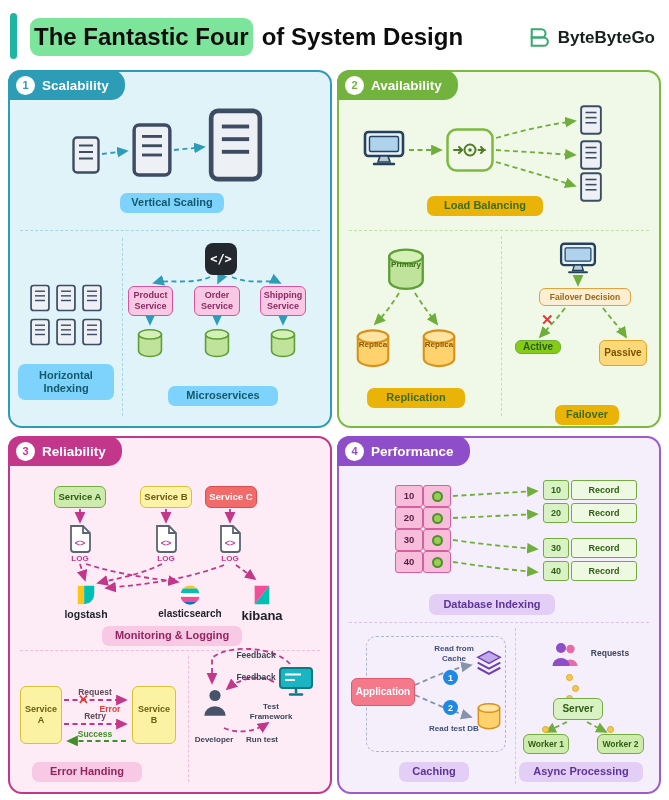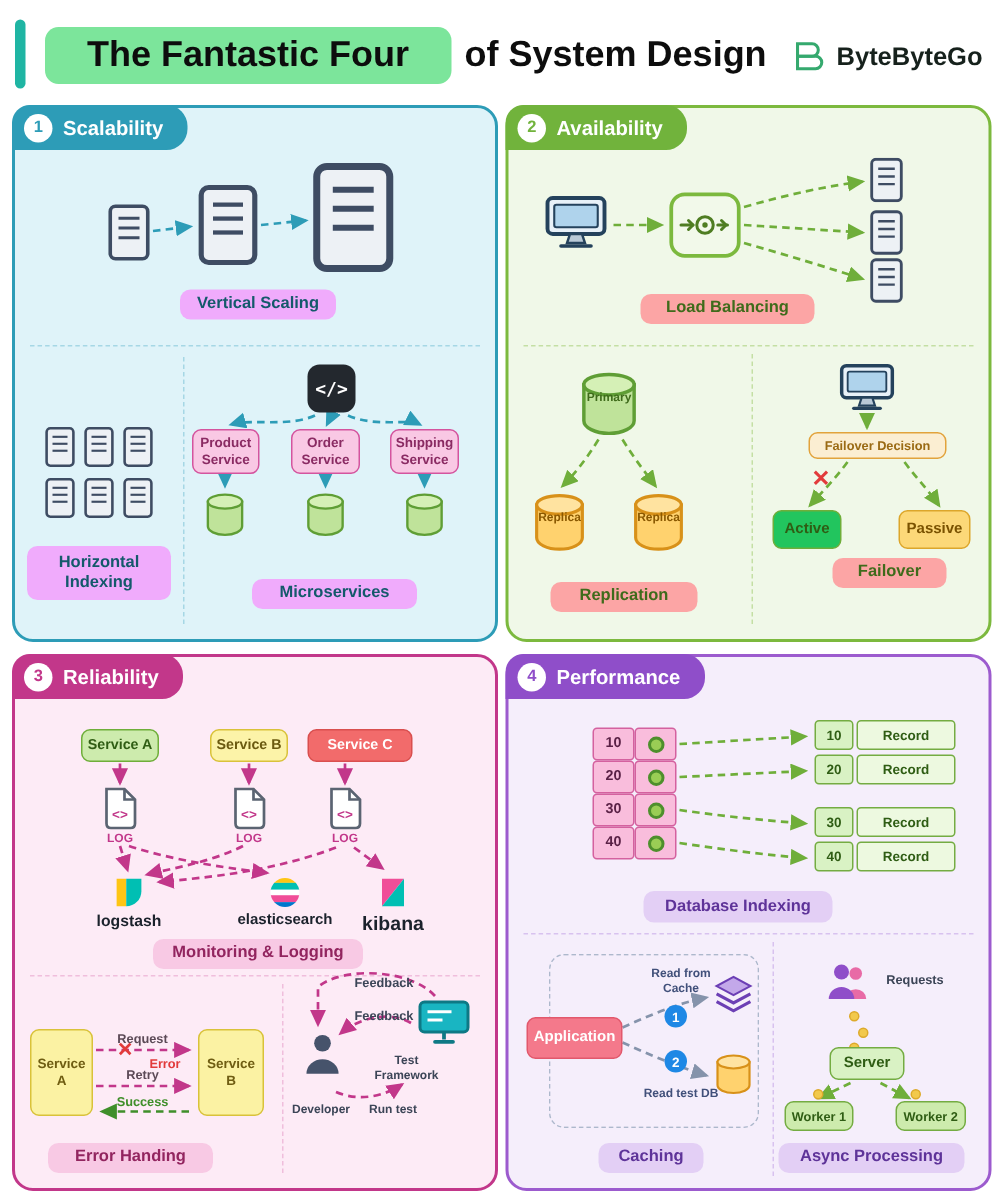--- a/index.html
+++ b/index.html
@@ -1,38 +1,38 @@
 <!DOCTYPE html>
 <html><head>
 <meta charset="utf-8">
 <style>
   *{box-sizing:border-box;margin:0;padding:0}
   body{background:#ffffff;font-family:"Liberation Sans",sans-serif}
   .page{position:relative;width:669px;height:800px;background:#fff;overflow:hidden}
   .accent{position:absolute;left:10px;top:13px;width:7px;height:46px;border-radius:4px;background:#1FB5A3}
   .title{position:absolute;left:30px;top:18px;font-size:24px;font-weight:bold;color:#0d0d0d;white-space:nowrap}
-  .hl{background:#7CE59B;padding:5px 28px;border-radius:9px;display:inline-block}
+  .hl{background:#7CE59B;padding:5px 4px;border-radius:9px;display:inline-block}
   .rest{margin-left:9px}
   .brand{position:absolute;right:14px;top:26px;display:flex;align-items:center;gap:6px;font-size:17px;font-weight:bold;color:#16211C}
   .quad{position:absolute;width:324px;height:358px;border:2px solid;border-radius:14px}
   .q1{left:8px;top:70px;background:#DFF3F9;border-color:#2D9CB7}
   .q2{left:337px;top:70px;background:#F0F8E8;border-color:#7CB93E}
   .q3{left:8px;top:436px;background:#FDEBF6;border-color:#C2378A}
   .q4{left:337px;top:436px;background:#F5EEFB;border-color:#9C5BCE}
   .badge{position:absolute;left:-2px;top:-2px;display:flex;align-items:center;gap:7px;height:30px;padding:0 16px 0 8px;border-radius:12px 14px 14px 0;color:#fff;font-weight:bold;font-size:13.5px;z-index:3}
   .q1 .badge{background:#2D9CB7}.q2 .badge{background:#71B33C}.q3 .badge{background:#C2378A}.q4 .badge{background:#8F4EC9}
   .badge .num{width:19px;height:19px;border-radius:50%;background:#fff;display:flex;align-items:center;justify-content:center;font-size:11px}
   .q1 .num{color:#2D9CB7}.q2 .num{color:#71B33C}.q3 .num{color:#C2378A}.q4 .num{color:#8F4EC9}
   .abs{position:absolute}
   .arrows{position:absolute;left:0;top:0;pointer-events:none;z-index:1}
   .arrows path{fill:none;stroke-width:1.8;stroke-dasharray:5 3.5}
   .dTeal{stroke:#2D9CB7}.dGreen{stroke:#6FAE3A}.dMag{stroke:#C2378A}.dGray{stroke:#8593AB}.dDGreen{stroke:#3F8F2A}
   .pill{position:absolute;display:flex;align-items:center;justify-content:center;text-align:center;border-radius:7px;font-size:11px;font-weight:bold;line-height:1.2;z-index:2}
-  .q1 .pill{background:#f0abfc;color:#14596B}
-  .q2 .pill{background:#fca5a5;color:#3F6B1B}
+  .q1 .pill{background:#7dd3fc;color:#14596B}
+  .q2 .pill{background:#eab308;color:#3F6B1B}
   .q3 .pill{background:#F8C9E4;color:#92255F}
   .q4 .pill{background:#E3CFF5;color:#5E3399}
   .box{position:absolute;display:flex;align-items:center;justify-content:center;text-align:center;border-radius:6px;font-weight:bold;border:1.5px solid;line-height:1.2;z-index:2}
   .txt{position:absolute;font-size:9px;font-weight:bold;color:#3C4557;text-align:center;line-height:1.25;z-index:2}
   .divh{position:absolute;border-top:1.5px dashed}
   .divv{position:absolute;border-left:1.5px dashed}
   .q1 .divh,.q1 .divv{border-color:#A6D7E5}
   .q2 .divh,.q2 .divv{border-color:#C4DFA4}
   .q3 .divh,.q3 .divv{border-color:#F0BEDC}
   .q4 .divh,.q4 .divv{border-color:#D8C2EF}
@@ -259,23 +259,23 @@
     <svg class="abs icon" style="left:80px;top:256px;--cf:#FFD26E;--ct:#FFE3A0;--cs:#D89119" width="40" height="40">
         <use href="#sym-cyl"></use>
       </svg>
     <span class="txt" style="left:80px;top:268px;width:40px;font-size:8px;color:#8A5800">Replica</span>
     <div class="pill" style="left:28px;top:316px;width:98px;height:20px">Replication</div>
     <svg class="abs icon" style="left:220px;top:170px" width="38" height="32">
         <use href="#sym-computer"></use>
       </svg>
     <div class="box" style="left:200px;top:216px;width:92px;height:18px;font-size:8.5px;background:#FBEED2;border-color:#E2A33C;color:#9A6A14">Failover Decision</div>
     <span class="cross" style="left:202px;top:240px">✕</span>
-    <div class="box" style="left:176px;top:268px;width:46px;height:26px;font-size:10px;background:#22c55e;border-color:#6FAE3A;color:#2F5D14">Active</div>
+    <div class="box" style="left:176px;top:268px;width:46px;height:14px;font-size:10px;background:#84cc16;border-color:#6FAE3A;color:#2F5D14">Active</div>
     <div class="box" style="left:260px;top:268px;width:48px;height:26px;font-size:10px;background:#FCD878;border-color:#DCA62B;color:#7A5200">Passive</div>
-    <div class="pill" style="left:216px;top:300px;width:76px;height:20px">Failover</div>
+    <div class="pill" style="left:216px;top:333px;width:64px;height:20px">Failover</div>
   </section>
 
   <section class="quad q3">
     <svg class="arrows" width="320" height="354">
       <path class="dMag" d="M70,71 L70,84" marker-end="url(#mMag)"></path>
       <path class="dMag" d="M156,71 L156,84" marker-end="url(#mMag)"></path>
       <path class="dMag" d="M220,71 L220,84" marker-end="url(#mMag)"></path>
       <path class="dMag" d="M70,126 L75,142" marker-end="url(#mMag)"></path>
       <path class="dMag" d="M152,126 C130,137 104,141 88,145" marker-end="url(#mMag)"></path>
       <path class="dMag" d="M214,127 C172,143 128,147 96,150" marker-end="url(#mMag)"></path>
@@ -287,21 +287,21 @@
       <path class="dMag" d="M280,226 C264,208 218,206 202,220 L202,245" marker-end="url(#mMag)"></path>
       <path class="dMag" d="M264,244 C250,236 230,240 217,251" marker-end="url(#mMag)"></path>
       <path class="dMag" d="M214,290 C228,296 244,294 258,285" marker-end="url(#mMag)"></path>
     </svg>
     <div class="badge">
       <span class="num">3</span>
       <span>Reliability</span>
     </div>
     <div class="box" style="left:44px;top:48px;width:52px;height:22px;font-size:9.5px;background:#CDEBAD;border-color:#6FAE3A;color:#2F5D14">Service A</div>
     <div class="box" style="left:130px;top:48px;width:52px;height:22px;font-size:9.5px;background:#FCF3A8;border-color:#D9C23A;color:#6B5A10">Service B</div>
-    <div class="box" style="left:195px;top:48px;width:70px;height:22px;font-size:9.5px;background:#F26B6B;border-color:#D94F4F;color:#FFFFFF">Service C</div>
+    <div class="box" style="left:195px;top:48px;width:52px;height:22px;font-size:9.5px;background:#F26B6B;border-color:#D94F4F;color:#FFFFFF">Service C</div>
     <svg class="abs icon" style="left:56px;top:86px" width="28" height="30">
         <use href="#sym-log"></use>
       </svg>
     <span class="txt" style="left:56px;top:116px;width:28px;font-size:8px;color:#C2378A">LOG</span>
     <svg class="abs icon" style="left:142px;top:86px" width="28" height="30">
         <use href="#sym-log"></use>
       </svg>
     <span class="txt" style="left:142px;top:116px;width:28px;font-size:8px;color:#C2378A">LOG</span>
     <svg class="abs icon" style="left:206px;top:86px" width="28" height="30">
         <use href="#sym-log"></use>

